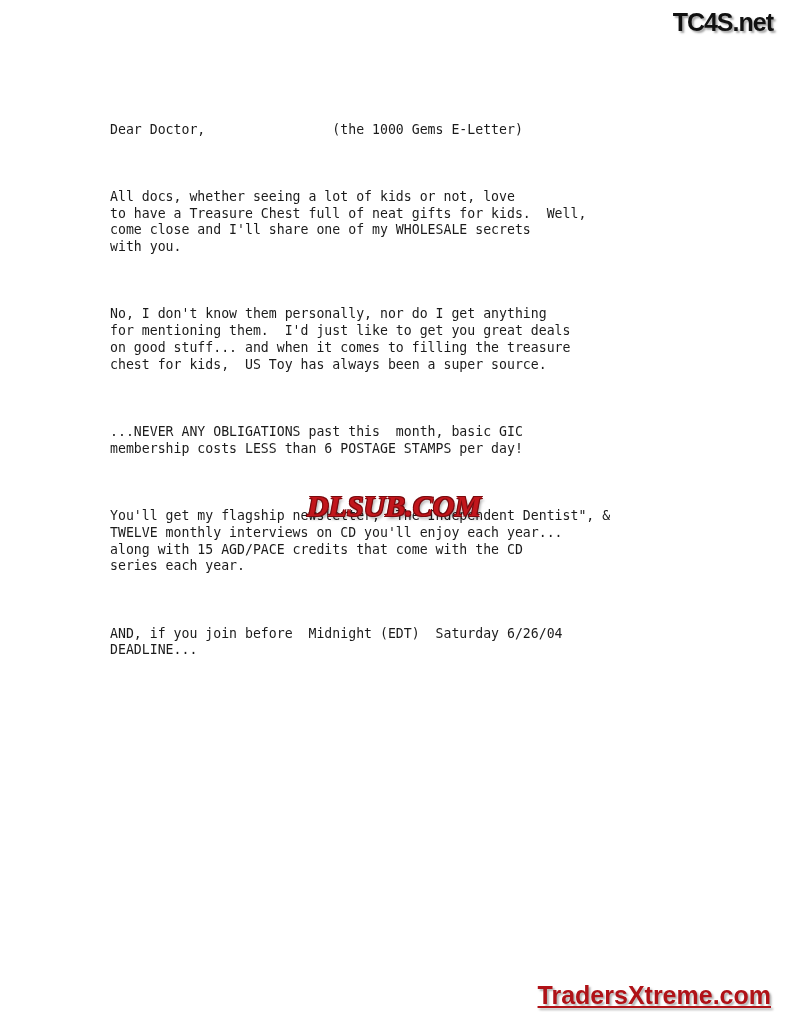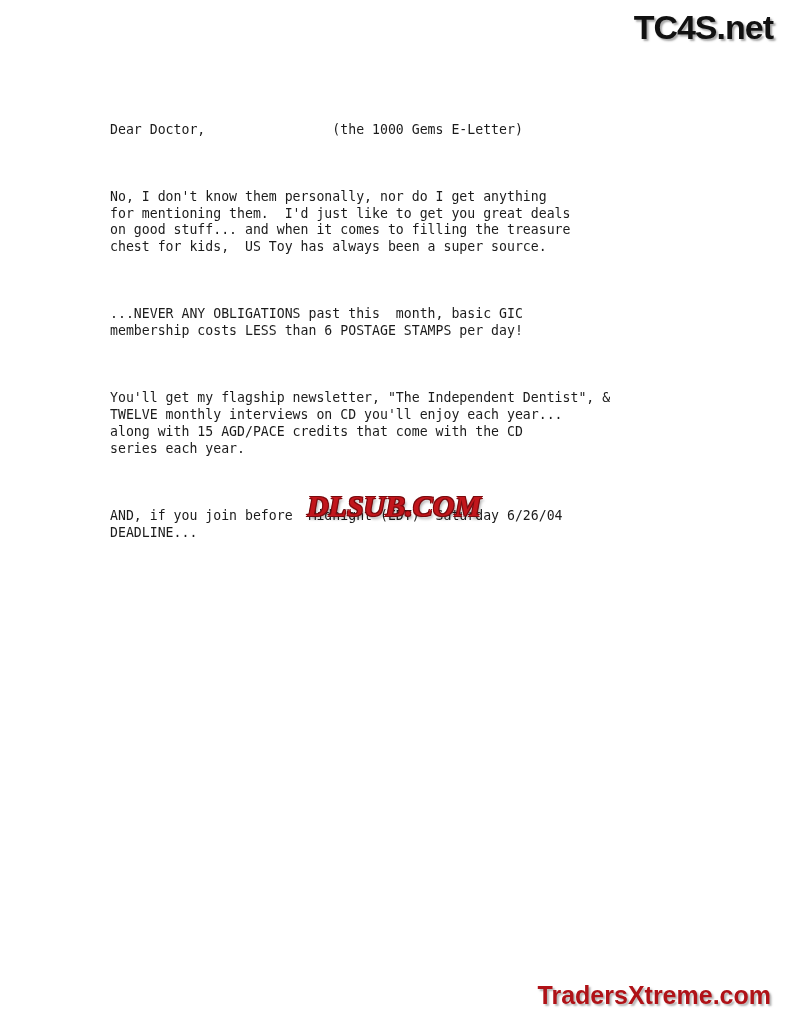--- a/index.html
+++ b/index.html
@@ -19,34 +19,35 @@
     width: 791px;
     height: 1024px;
     box-sizing: border-box;
   }
   .brand-top {
     position: absolute;
     top: 8px;
     right: 18px;
     font-family: "Liberation Sans", sans-serif;
     font-weight: bold;
-    font-size: 34px;
+    font-size: 25px;
     letter-spacing: -1px;
     color: #111111;
     text-shadow: 2px 2px 2px rgba(120,120,120,0.65);
   }
   .brand-bottom {
     position: absolute;
     bottom: 14px;
     right: 20px;
     font-family: "Liberation Sans", sans-serif;
     font-weight: bold;
     font-size: 25px;
     color: #b01217;
     text-shadow: 2px 2px 2px rgba(130,130,130,0.6);
+    text-decoration: underline;
   }
   .letter {
     position: absolute;
     left: 99px;
     top: 88px;
     width: 620px;
     font-size: 13.2px;
     line-height: 16.8px;
     color: #1b1b1b;
     white-space: pre-wrap;
@@ -87,20 +88,24 @@
 </style>
 </head>
 <body>
 
 <div class="page">
 
   <div class="brand-top">TC4S.net</div>
 
   <div class="letter">
     <div class="para">Dear Doctor,                (the 1000 Gems E-Letter)</div>
+    <div class="para">All docs, whether seeing a lot of kids or not, love
+to have a Treasure Chest full of neat gifts for kids.  Well,
+come close and I'll share one of my WHOLESALE secrets
+with you.</div>
     <div class="para">No, I don't know them personally, nor do I get anything
 for mentioning them.  I'd just like to get you great deals
 on good stuff... and when it comes to filling the treasure
 chest for kids,  US Toy has always been a super source.</div>
     <div class="para">...NEVER ANY OBLIGATIONS past this  month, basic GIC
 membership costs LESS than 6 POSTAGE STAMPS per day!</div>
     <div class="para">You'll get my flagship newsletter, "The Independent Dentist", &amp;
 TWELVE monthly interviews on CD you'll enjoy each year...
 along with 15 AGD/PACE credits that come with the CD
 series each year.</div>

